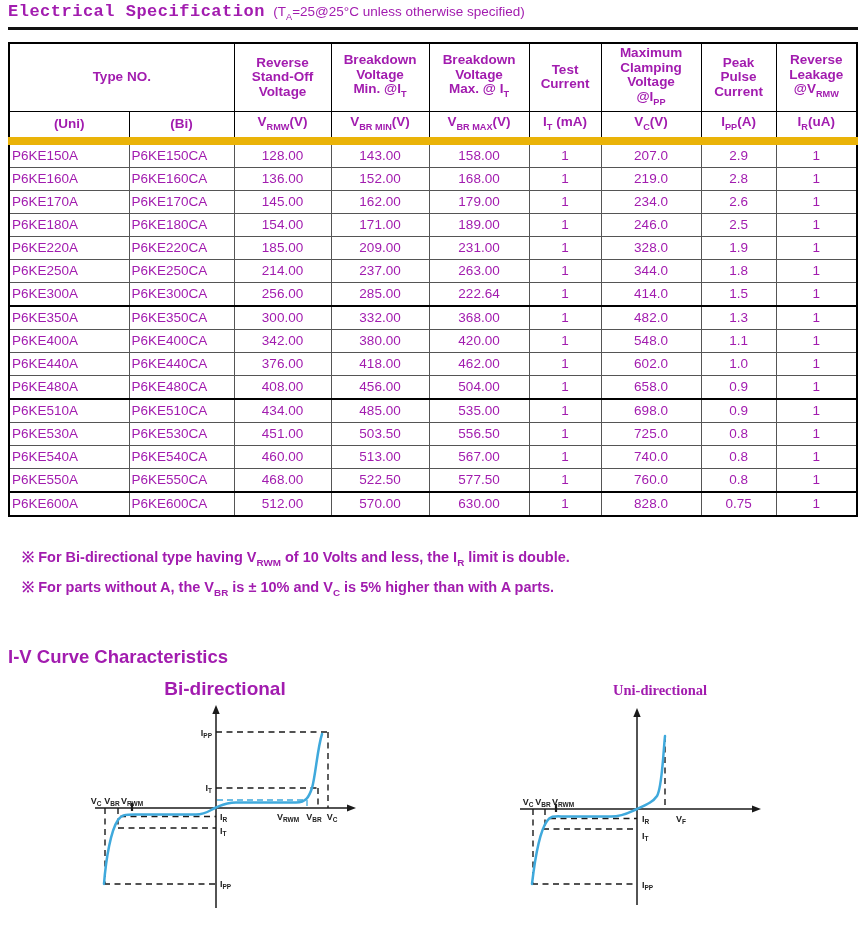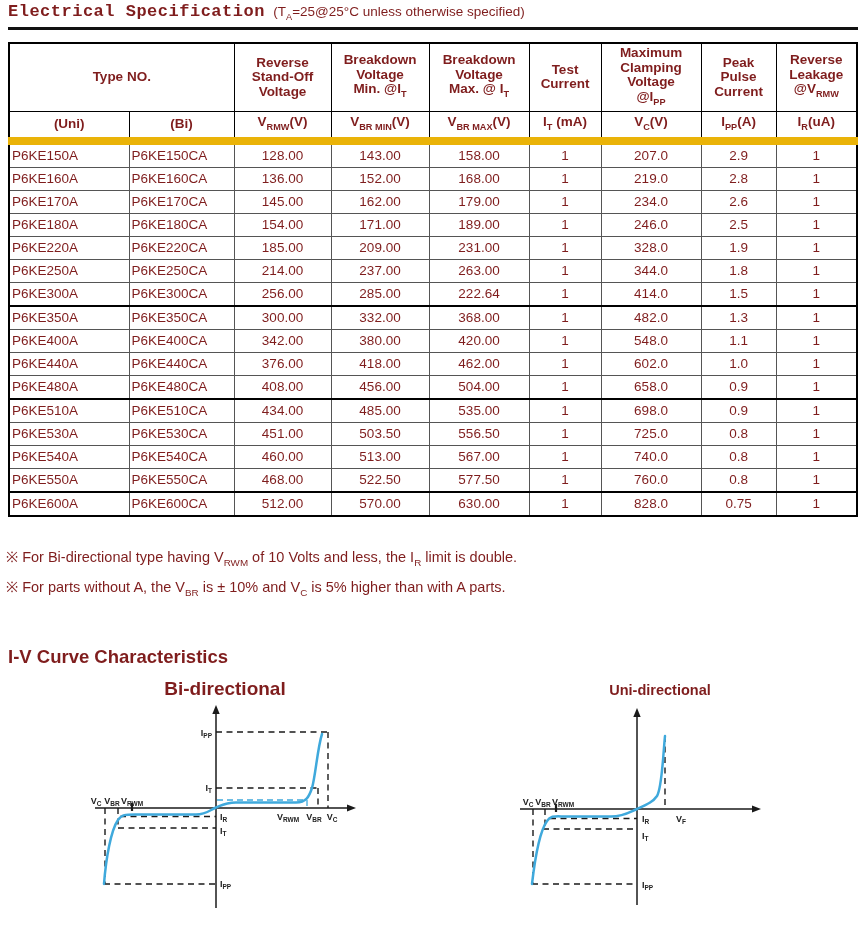--- a/index.html
+++ b/index.html
@@ -1,44 +1,44 @@
 <!DOCTYPE html>
 <html><head>
 <meta charset="utf-8">
 <style>
   html,body { margin:0; padding:0; background:#fff; }
   .page {
     position:relative; width:864px; height:931px; background:#fff;
-    font-family:"Liberation Sans", sans-serif; color:#7f1d1d; overflow:hidden;
+    font-family:"Liberation Sans", sans-serif; color:#a21caf; overflow:hidden;
   }
 
   
   .title-bar { position:absolute; left:8px; right:6px; top:2px; border-bottom:3px solid #111; padding-bottom:5px; }
   .title-main { font-family:"Liberation Mono", monospace; font-weight:bold; font-size:17px; letter-spacing:0.5px; }
   .title-note { font-size:13.5px; font-weight:normal; margin-left:4px; }
   sub { font-size:0.68em; }
 
   
   table.spec { position:absolute; left:8px; top:42px; width:848px; border-collapse:collapse; table-layout:fixed; border:2px solid #000; }
   table.spec th, table.spec td { border:1px solid #555; overflow:hidden; }
   table.spec thead th { border-color:#000; font-size:13.5px; font-weight:bold; text-align:center; line-height:14.5px; padding:2px 1px; }
   table.spec thead tr.h1 th { height:60px; vertical-align:middle; }
   table.spec thead tr.h2 th { height:21px; border-bottom:8px solid #eab308; }
   table.spec td { font-size:13.5px; height:22px; padding:0 2px; }
   td.cell-left { text-align:left; padding-left:20px; }
   td.cell-center { text-align:center; }
   tbody tr.group-start td { border-top:2px solid #000; }
 
   
-  .footnotes { position:absolute; left:6px; top:545px; font-size:14.5px; line-height:24px; }
+  .footnotes { position:absolute; left:22px; top:545px; font-size:14.5px; line-height:24px;font-weight:bold; }
 
   
   .iv-heading { position:absolute; left:8px; top:646px; font-size:18.5px; font-weight:bold; }
   .chart-title-bi  { position:absolute; left:60px;  width:330px; top:678px; text-align:center; font-weight:bold; font-size:19px; }
-  .chart-title-uni { position:absolute; left:490px; width:340px; top:682px; text-align:center; font-weight:bold; font-size:14.5px; font-family:Liberation Sans, sans-serif; }
+  .chart-title-uni { position:absolute; left:490px; width:340px; top:682px; text-align:center; font-weight:bold; font-size:14.5px; font-family:Liberation Serif, serif; }
   .chart-bi  { position:absolute; left:60px;  top:698px; }
   .chart-uni { position:absolute; left:495px; top:698px; }
 
   svg text { font-family:"Liberation Sans", sans-serif; font-size:9px; font-weight:bold; fill:#222; }
   svg .axis { stroke:#1a1a1a; stroke-width:1.5; }
   svg .dash { stroke:#1a1a1a; stroke-width:1.4; stroke-dasharray:6 4.5; fill:none; }
   svg .tick { stroke:#1a1a1a; stroke-width:2.2; }
   svg .curve { fill:none; stroke-width:2.5; stroke-linecap:round; stroke-linejoin:round; }
   svg .bdash { stroke-width:1.3; stroke-dasharray:6 4; fill:none; }
 </style>

